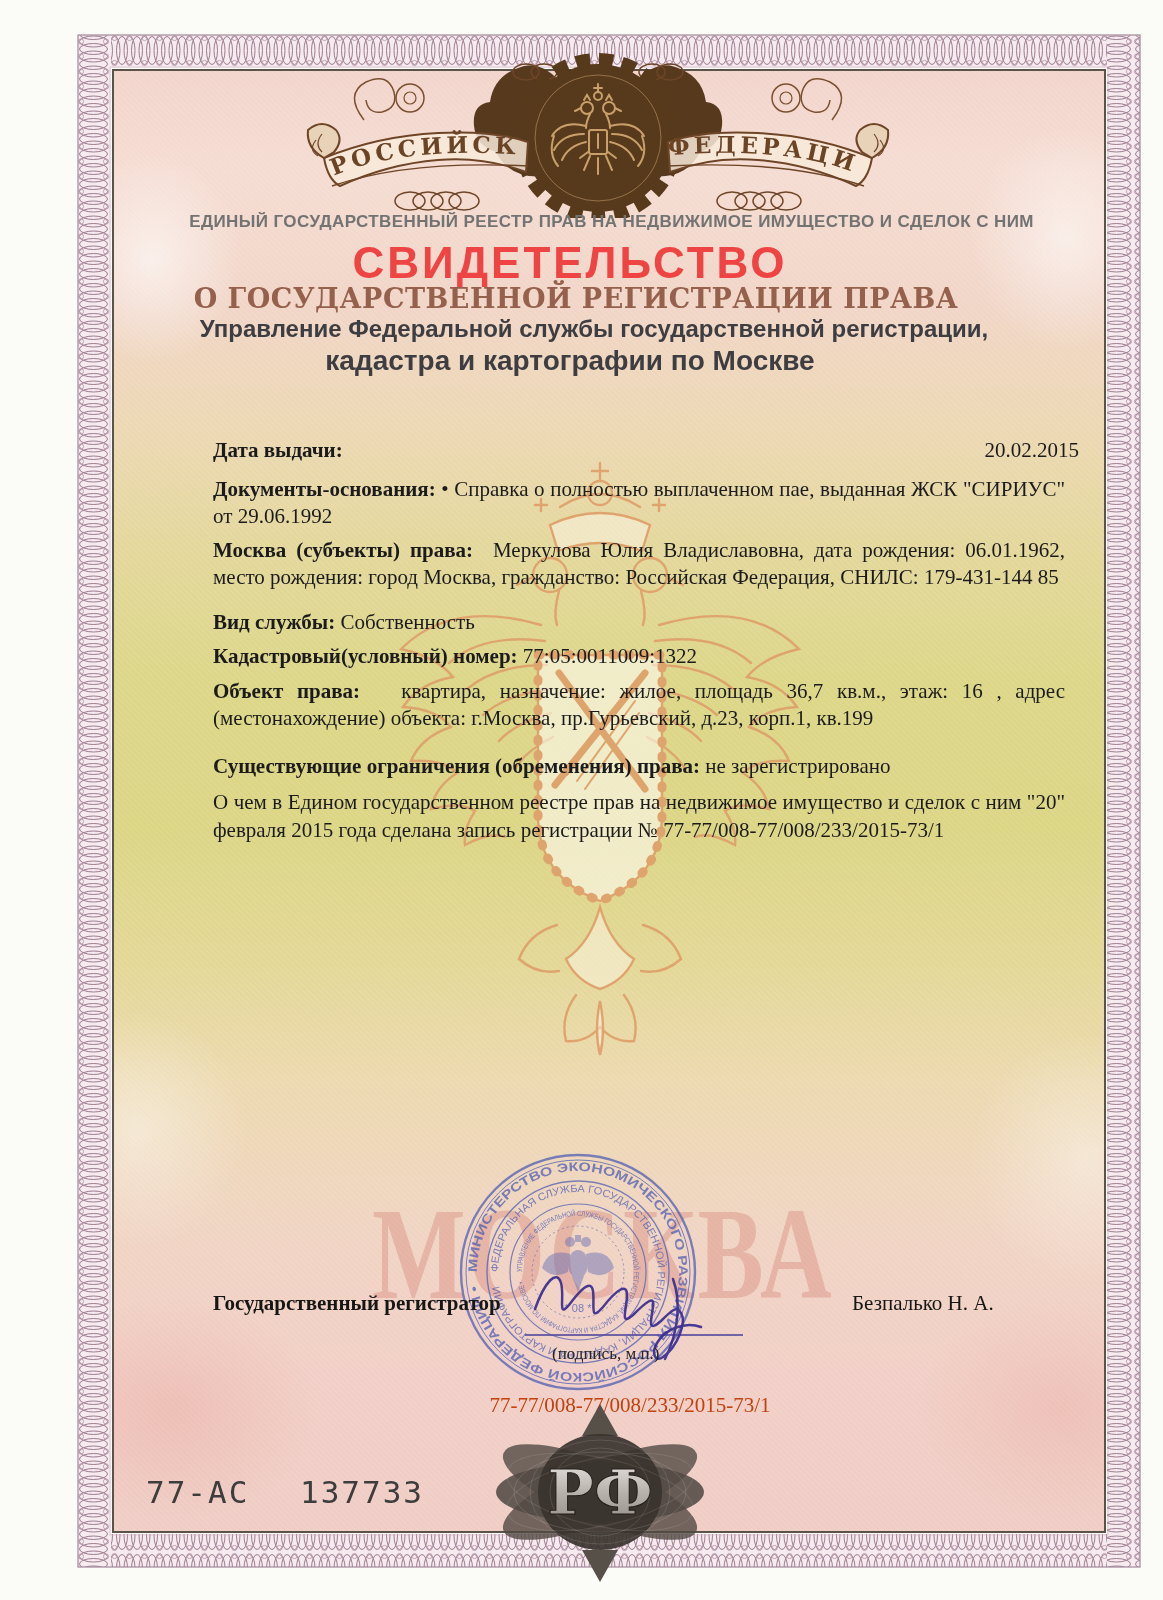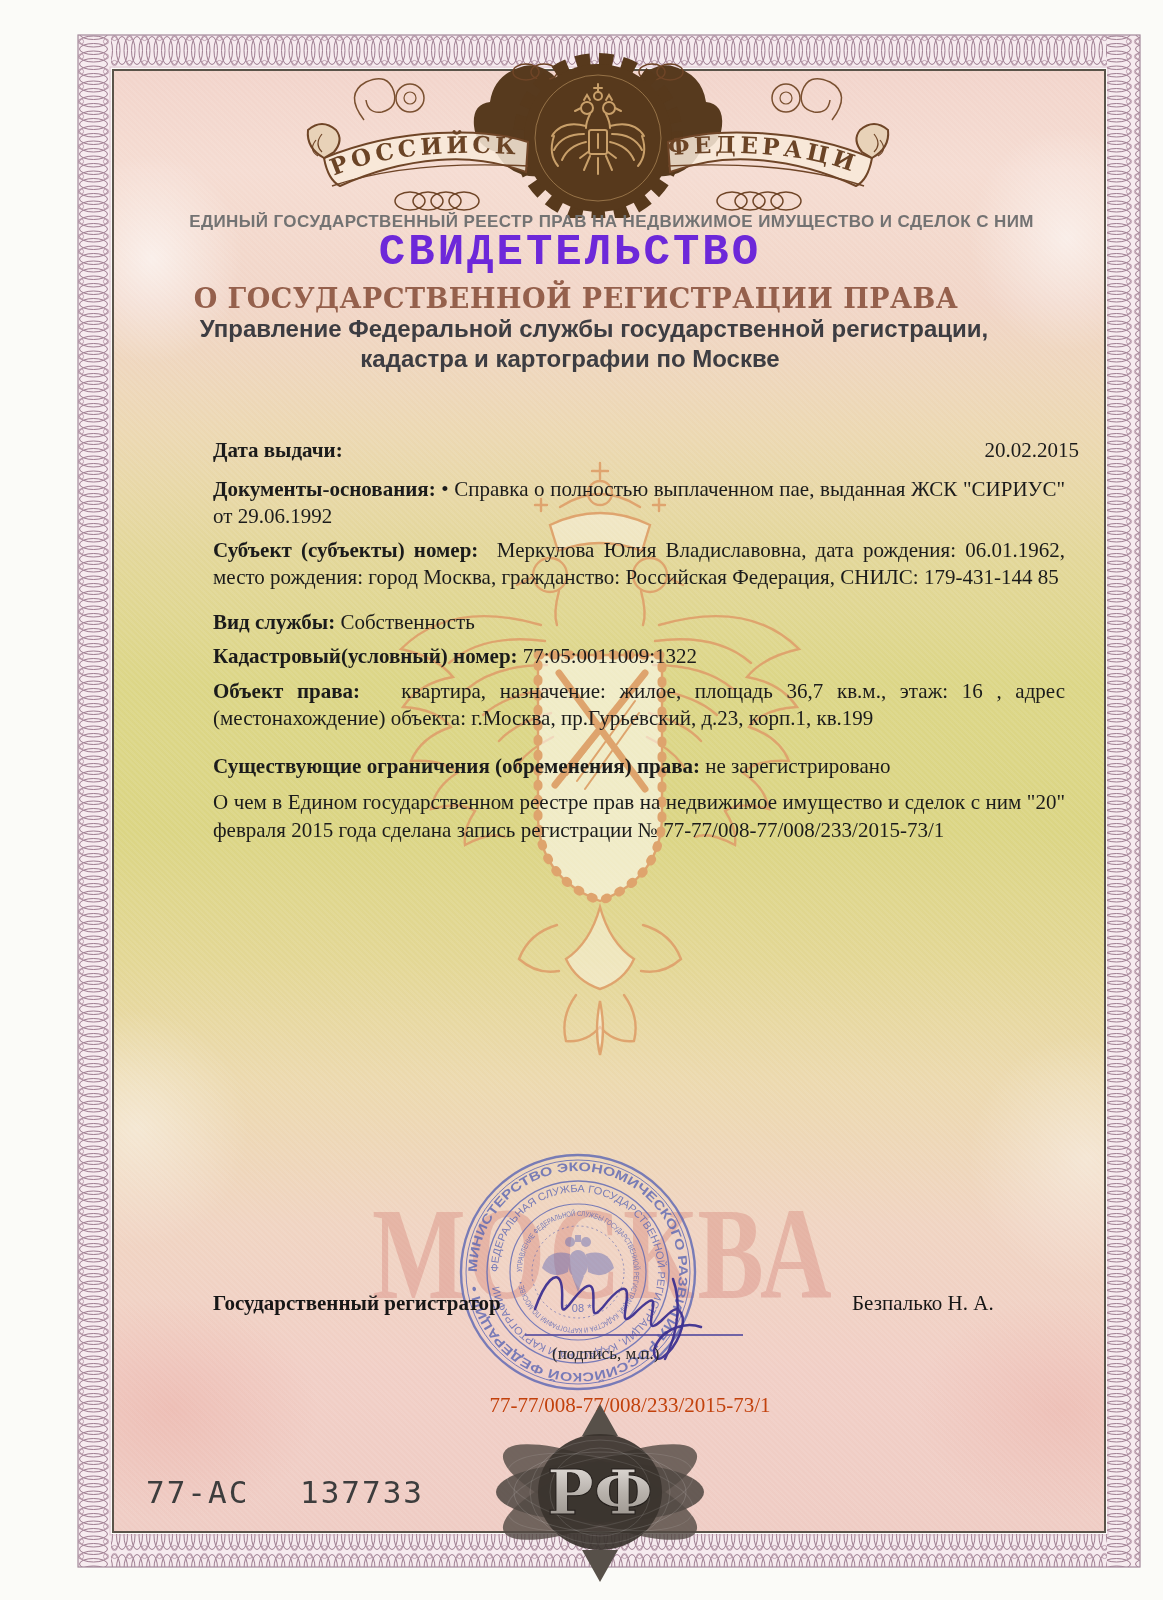--- a/index.html
+++ b/index.html
@@ -22,28 +22,28 @@
         #f1cfc6 89%, #efccc4 100%);}
   .frame{left:77px;top:34px;z-index:4;}
   .banner{left:288px;top:50px;z-index:5;}
   .eagle-wm{left:345px;top:455px;z-index:1;opacity:.95;}
   .moskva{left:372px;top:1178px;z-index:2;font-family:"Liberation Serif",serif;font-weight:bold;
           font-size:160px;letter-spacing:4px;color:rgba(196,78,72,.24);
           transform:scale(.62,.82);transform-origin:left top;white-space:nowrap;}
   .reg-line{left:120px;right:60px;top:212px;text-align:center;z-index:6;
             font-family:"Liberation Sans",sans-serif;font-weight:bold;font-size:17px;
             letter-spacing:.4px;color:#737373;}
-  .title{left:0;right:23px;top:227px;text-align:center;z-index:6;font-family:Liberation Mono, monospace;
-         font-weight:bold;font-size:44px;letter-spacing:3px;color:#6d28d9;}
+  .title{left:0;right:23px;top:238px;text-align:center;z-index:6;font-family:Liberation Sans, sans-serif;
+         font-weight:bold;font-size:44px;letter-spacing:3px;color:#ef4444;}
   .subtitle{left:0;right:23px;top:283px;text-align:center;z-index:6;font-family:"DejaVu Serif",serif;
             font-weight:bold;font-size:27px;letter-spacing:.5px;color:#95604c;padding-left:12px;}
   .auth1{left:0;right:23px;top:315px;text-align:center;z-index:6;
          font-family:"Liberation Sans",sans-serif;font-weight:bold;font-size:24px;color:#3d3d42;padding-left:48px;}
   .auth2{left:0;right:23px;top:345px;text-align:center;z-index:6;
-         font-family:"Liberation Sans",sans-serif;font-weight:bold;font-size:24px;color:#3d3d42;}
+         font-family:"Liberation Sans",sans-serif;font-weight:bold;font-size:28px;color:#3d3d42;}
   .body-col{left:213px;top:437px;width:852px;z-index:6;font-size:21px;line-height:27.5px;color:#1b1b1b;}
   .body-col p{margin:0;text-align:justify;}
   .body-col b{font-weight:bold;}
   .row-date{position:relative;margin-bottom:11px;}
   .row-date .val{position:absolute;right:-14px;top:0;}
   .p-basis{margin-bottom:6px !important;}
   .p-subject{margin-bottom:17px !important;}
   .p-vid{margin-bottom:7px !important;text-align:left !important;}
   .p-cad{margin-bottom:7px !important;text-align:left !important;}
   .p-object{margin-bottom:20px !important;}
@@ -222,21 +222,21 @@
   <div class="abs body-col">
     <div class="row-date">
       <b>Дата выдачи:</b>
       <span class="val">20.02.2015</span>
     </div>
     <p class="p-basis">
       <b>Документы-основания:</b>
       <span>• Справка о полностью выплаченном пае, выданная ЖСК "СИРИУС" от 29.06.1992</span>
     </p>
     <p class="p-subject">
-      <b>Субъект (субъекты) номер:</b>&nbsp;
+      <b>Москва (субъекты) права:</b>&nbsp;
       <span>Меркулова Юлия Владиславовна, дата рождения: 06.01.1962, место рождения: город Москва, гражданство: Российская Федерация, СНИЛС: 179-431-144 85</span>
     </p>
     <p class="p-vid">
       <b>Вид службы:</b>
       <span>Собственность</span>
     </p>
     <p class="p-cad">
       <b>Кадастровый(условный) номер:</b>
       <span>77:05:0011009:1322</span>
     </p>

